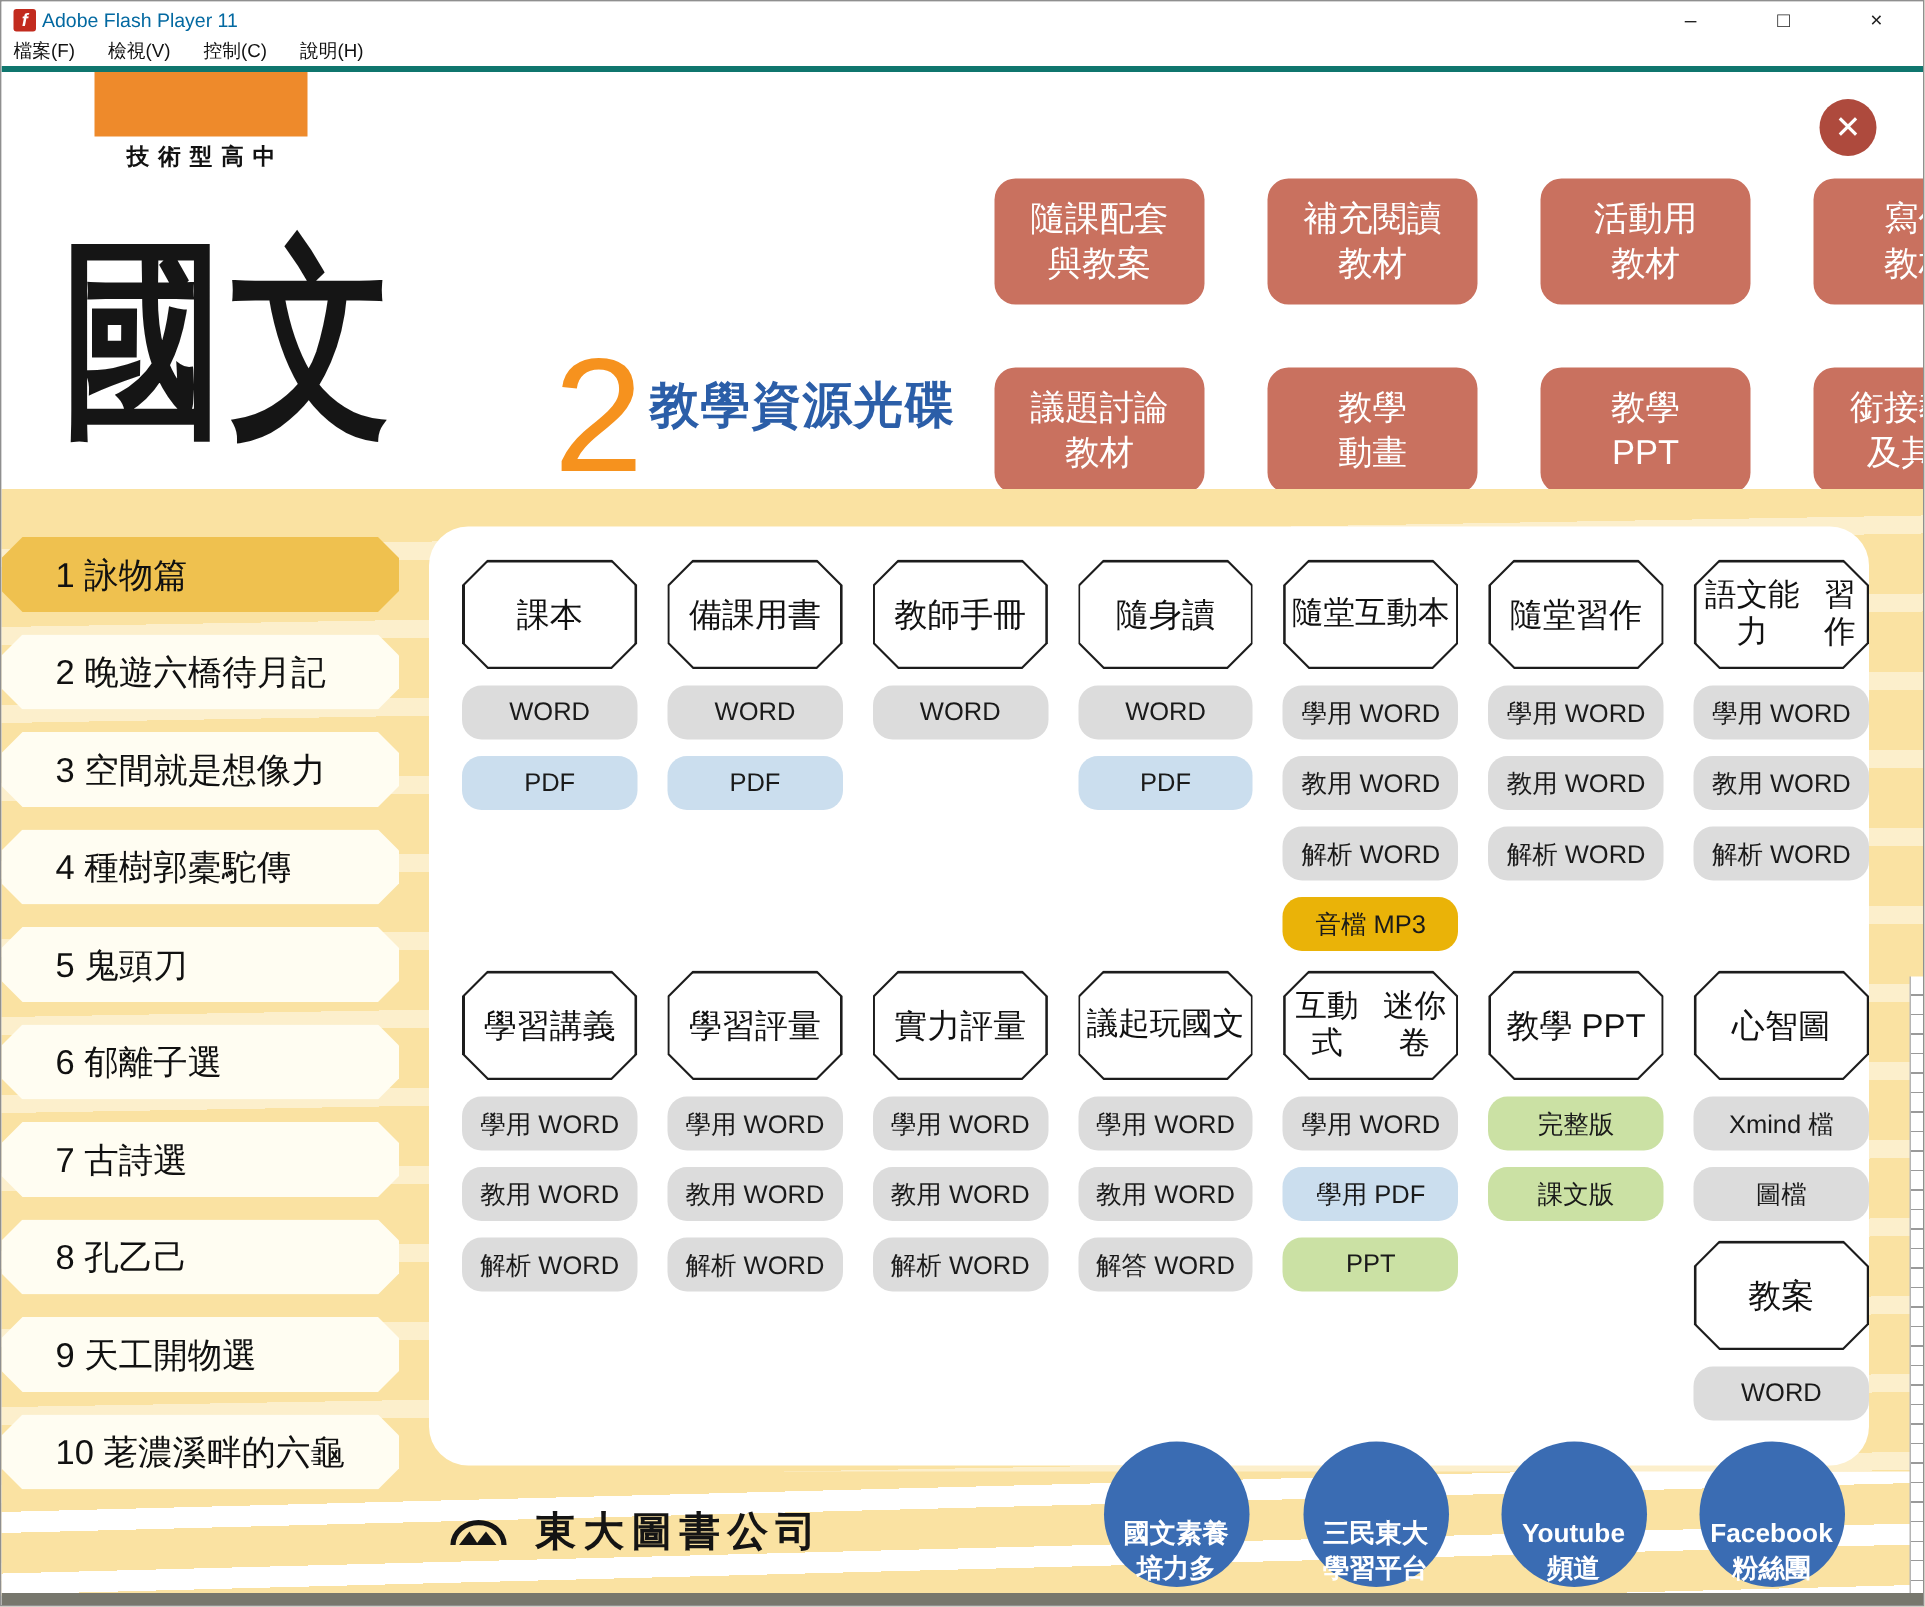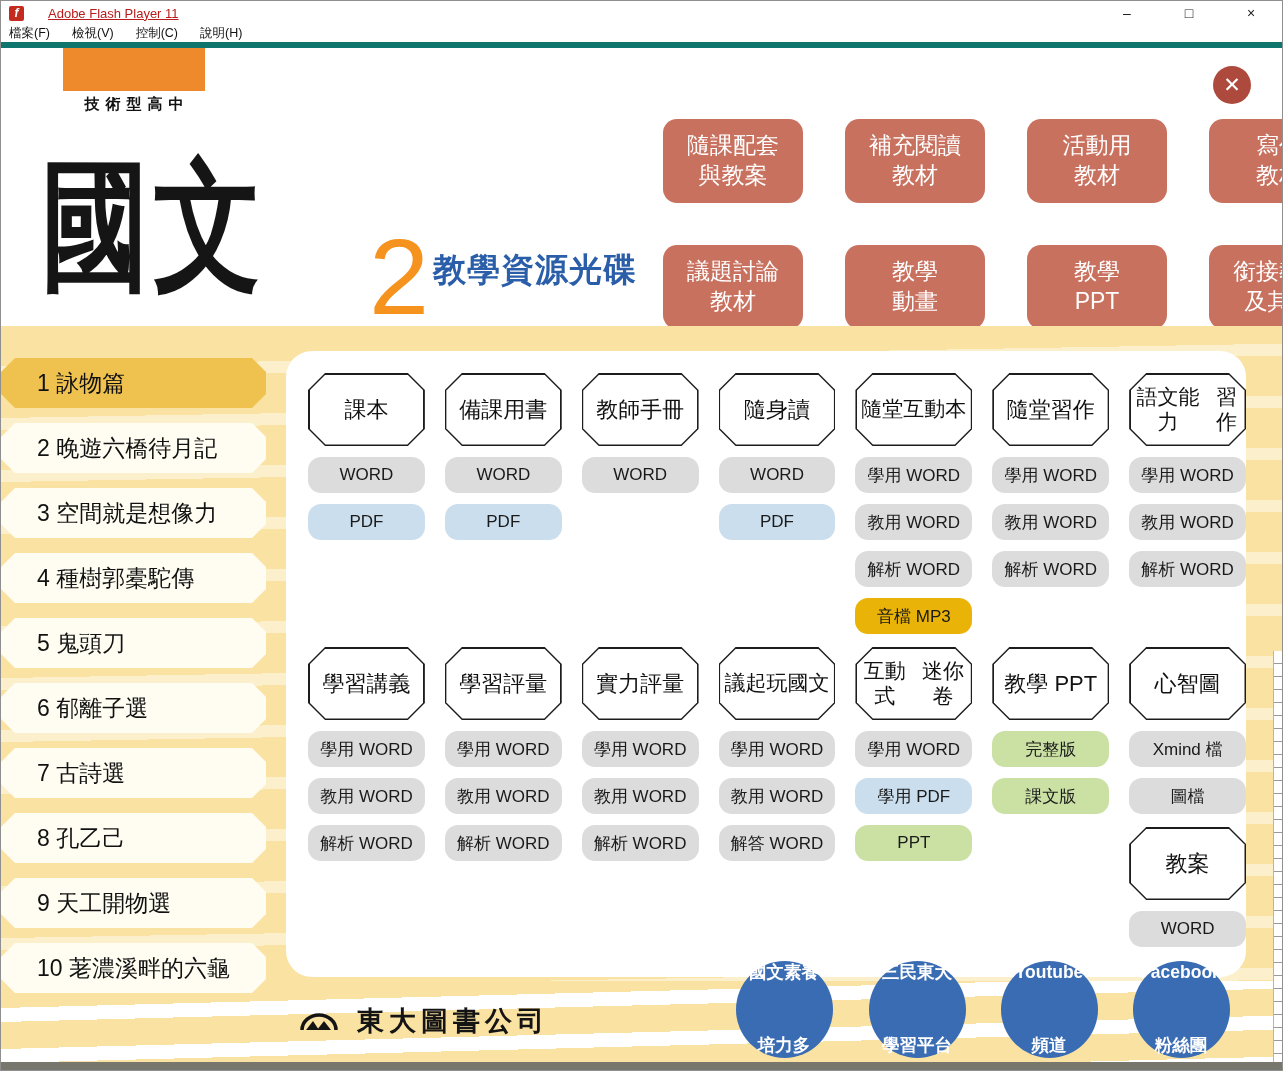--- a/index.html
+++ b/index.html
@@ -5,25 +5,25 @@
   * { margin:0; padding:0; box-sizing:border-box; }
   html,body { background:#d8d8d8; }
   body { font-family:"Liberation Sans","DejaVu Sans",sans-serif; }
   .window {
     position:relative; width:1283px; height:1071px; background:#fff;
     border:1px solid #8f8f8f; overflow:hidden;
   }
   
   .titlebar { position:absolute; top:0; left:0; right:0; height:24px; background:#fff; display:flex; align-items:center; }
   .flash-icon { width:15px; height:15px; margin-left:8px; background:#c22b1e; border-radius:2px; color:#fff; font-weight:bold; font-size:12px; line-height:15px; text-align:center; font-style:italic; }
-  .win-title { margin-left:24px; font-size:13px; color:#b91c1c;text-decoration:underline; }
+  .win-title { margin-left:4px; font-size:13px; color:#0369a1; }
   .win-controls { margin-left:auto; display:flex; height:100%; }
   .win-btn { width:62px; height:24px; display:flex; align-items:center; justify-content:center; font-size:14px; color:#222; cursor:default; }
   
-  .menubar { position:absolute; top:24px; left:0; right:0; height:23px; background:#fff; border-bottom:6px solid #0f766e; display:flex; align-items:center; padding-left:8px; }
+  .menubar { position:absolute; top:24px; left:0; right:0; height:23px; background:#fff; border-bottom:4px solid #0f766e; display:flex; align-items:center; padding-left:8px; }
   .menu-item { font-size:12.5px; color:#111; margin-right:22px; }
   
   .header { position:absolute; top:47px; left:0; right:0; height:278px; background:#fff; }
   .brand-box { position:absolute; left:62px; top:0px; width:142px; height:43px; background:#EE8A2B; }
   .brand-label { position:absolute; left:62px; top:47px; width:142px; text-align:center; font-size:15px; font-weight:bold; letter-spacing:6px; color:#111; text-indent:6px; }
   .big-title { position:absolute; left:40px; top:98px; font-family:"Liberation Serif","DejaVu Serif",serif; font-weight:bold; font-size:142px; line-height:1.15; letter-spacing:6px; color:#151515; transform:scaleX(0.76); transform-origin:left top; white-space:nowrap; }
   .volume { position:absolute; left:368px; top:175px; font-size:108px; line-height:1; color:#F6921E; }
   .subtitle { position:absolute; left:432px; top:200px; font-size:33px; font-weight:bold; color:#2B5EA8; letter-spacing:1px; }
   .close-circle { position:absolute; left:1212px; top:18px; width:38px; height:38px; border-radius:50%; background:#AE4A3D; color:#fff; display:flex; align-items:center; justify-content:center; font-size:21px; font-weight:bold; cursor:pointer; }
   .cat-grid { position:absolute; left:662px; top:71px; display:grid; grid-template-columns:repeat(4,140px); grid-auto-rows:84px; column-gap:10px; row-gap:20px;gap:42px; }
@@ -55,21 +55,21 @@
   .pill:first-of-type { margin-top:13px; }
   .pill.gray { background:#DCDCDC; }
   .pill.blue { background:#CBDEEE; }
   .pill.pink { background:#eab308; }
   .pill.green { background:#CBE1A4; }
   .sub-oct { margin-top:13px; }
   
   .pub-logo { position:absolute; left:298px; top:677px; display:flex; align-items:center; gap:18px; }
   .pub-text { font-family:"Liberation Serif","DejaVu Serif",serif; font-weight:bold; font-size:27px; letter-spacing:5px; color:#141414; }
   .circle-row { position:absolute; left:0; top:635px; width:1283px; height:97px; }
-  .link-circle { position:absolute; top:0; width:97px; height:97px; border-radius:50%; background:#3A6CB3; color:#fff; display:flex; flex-direction:column; align-items:center; justify-content:space-between; font-size:17.5px; font-weight:bold; line-height:1.35; text-align:center; cursor:pointer; }
+  .link-circle { position:absolute; top:0; width:97px; height:97px; border-radius:50%; background:#3A6CB3; color:#fff; display:flex; flex-direction:column; align-items:center; justify-content:flex-end; font-size:17.5px; font-weight:bold; line-height:1.35; text-align:center; cursor:pointer; }
   
   .right-strip { position:absolute; right:0; top:325px; width:11px; height:738px; background:repeating-linear-gradient(#ffffff 0 12px, #9a9a9a 12px 13px); border-left:1px solid #b5b5b5; }
   .bottom-band { position:absolute; left:0; bottom:0; width:1283px; height:8px; background:#77776D; }
 </style>
 </head>
 <body>
 
 <div class="window">
 
   <div class="titlebar">

